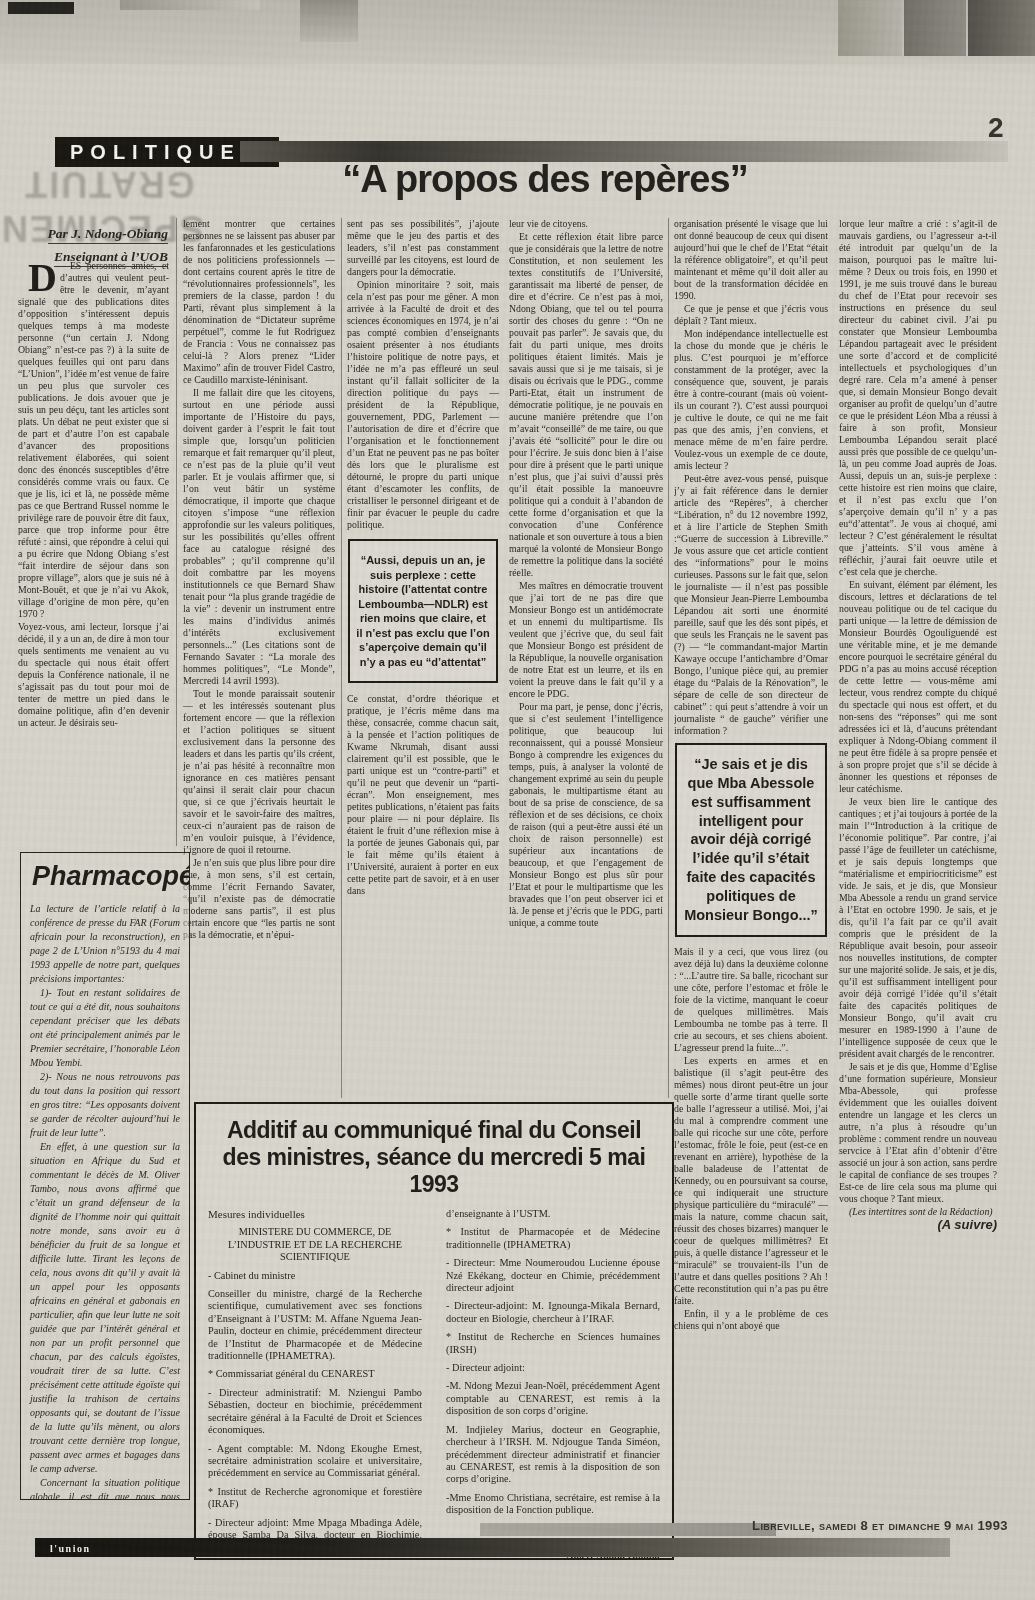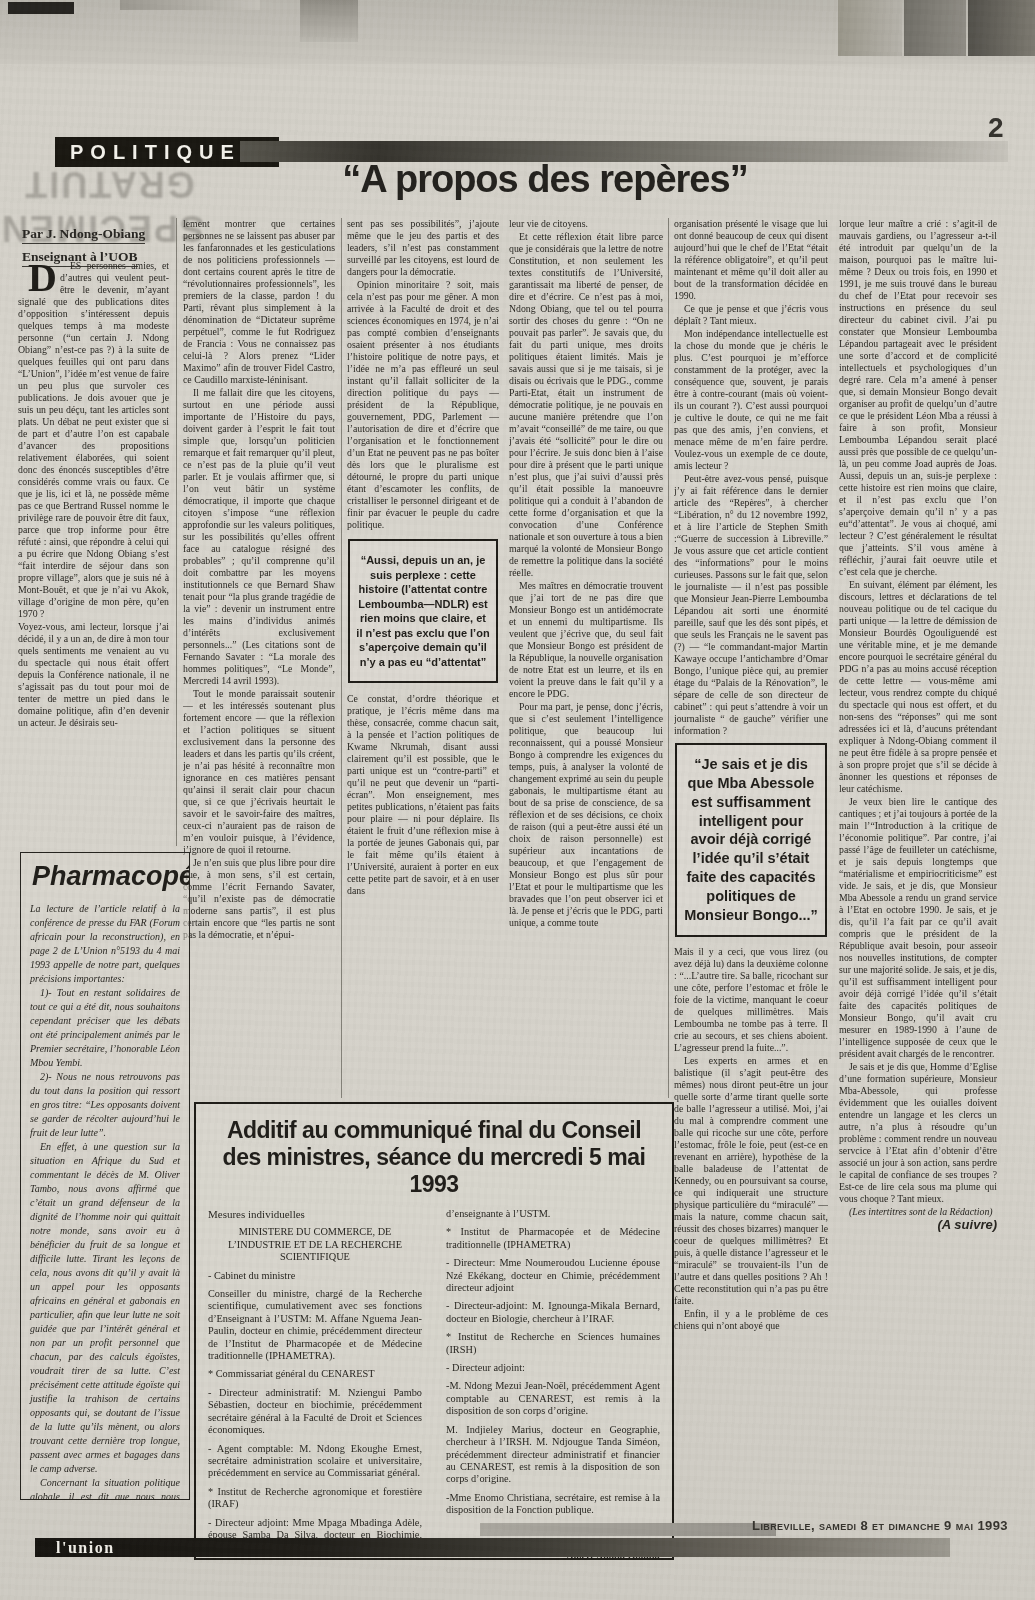--- a/index.html
+++ b/index.html
@@ -28,21 +28,21 @@
   .section-bar{position:absolute;left:14px;top:137px;width:224px;height:30px;background:#17150f;
                color:#f3f1ea;font-family:Liberation Sans, sans-serif;font-weight:bold;
                font-size:20px;letter-spacing:7px;line-height:30px;padding-left:15px;box-sizing:border-box;margin-left:41px;}
   .grad-bar{position:absolute;left:240px;top:141px;width:768px;height:21px;
             background:linear-gradient(90deg,#55534b 0%,#33312b 18%,#6e6c64 55%,#a3a098 85%,#c6c3bb 100%);}
   .page-num{position:absolute;left:988px;top:112px;font-family:"Liberation Sans",sans-serif;
             font-weight:bold;font-size:28px;color:#33312c;}
   .headline{position:absolute;left:255px;top:158px;width:580px;margin:0;text-align:center;
             font-family:"Liberation Sans",sans-serif;font-weight:bold;font-size:38px;
             letter-spacing:-1px;color:#211f1b;}
-  .byline{position:absolute;left:22px;top:224px;width:146px;text-align:left;}
+  .byline{position:absolute;left:22px;top:224px;width:146px;text-align:right;font-style:italic;}
   .byline .b1,.byline .b2{display:inline-block;font-weight:bold;font-size:13.5px;color:#262420;
             border-bottom:1.6px solid #3a3833;padding-bottom:1px;margin-bottom:3px;}
 
   .ncol{position:absolute;font-size:9.8px;line-height:12px;text-align:justify;color:#26241f;overflow:hidden;}
   .ncol p{margin:0 0 1px 0;text-indent:10px;}
   .ncol .plist p:first-child{text-indent:0;}
   .col1{left:18px;top:260px;width:151px;height:588px;}
   .col2{left:183px;top:218px;width:152px;height:882px;}
   .col3{left:347px;top:218px;width:152px;height:884px;}
   .col4{left:509px;top:218px;width:154px;height:884px;}
@@ -85,22 +85,22 @@
   .tbc{text-align:right;font-family:"Liberation Sans",sans-serif;font-weight:bold;font-style:italic;
        font-size:13px;margin-top:6px;}
 
   .date-bar{position:absolute;left:480px;top:1523px;width:296px;height:13px;
             background:linear-gradient(90deg,#a9a69e,#94918a);}
   .dateline{position:absolute;left:640px;top:1518px;width:368px;text-align:right;
             font-family:"Liberation Sans",sans-serif;font-weight:bold;font-variant:small-caps;
             font-size:13px;color:#33312b;letter-spacing:.4px;}
   .union-bar{position:absolute;left:35px;top:1538px;width:915px;height:19px;
              background:linear-gradient(90deg,#14120e 0%,#1d1b16 30%,#3c3a33 55%,#6b675e 80%,#9b988f 100%);}
-  .union-name{color:#efede6;font-weight:bold;font-size:16px;line-height:19px;
-              padding-left:21px;letter-spacing:1.5px;}
+  .union-name{color:#efede6;font-weight:bold;font-size:10px;line-height:19px;
+              padding-left:15px;letter-spacing:1.5px;}
 </style>
 </head>
 <body>
 
 <div class="page">
 
   <div class="art a-band"></div>
   <div class="art a1"></div>
   <div class="art a2"></div>
   <div class="art a3"></div>

